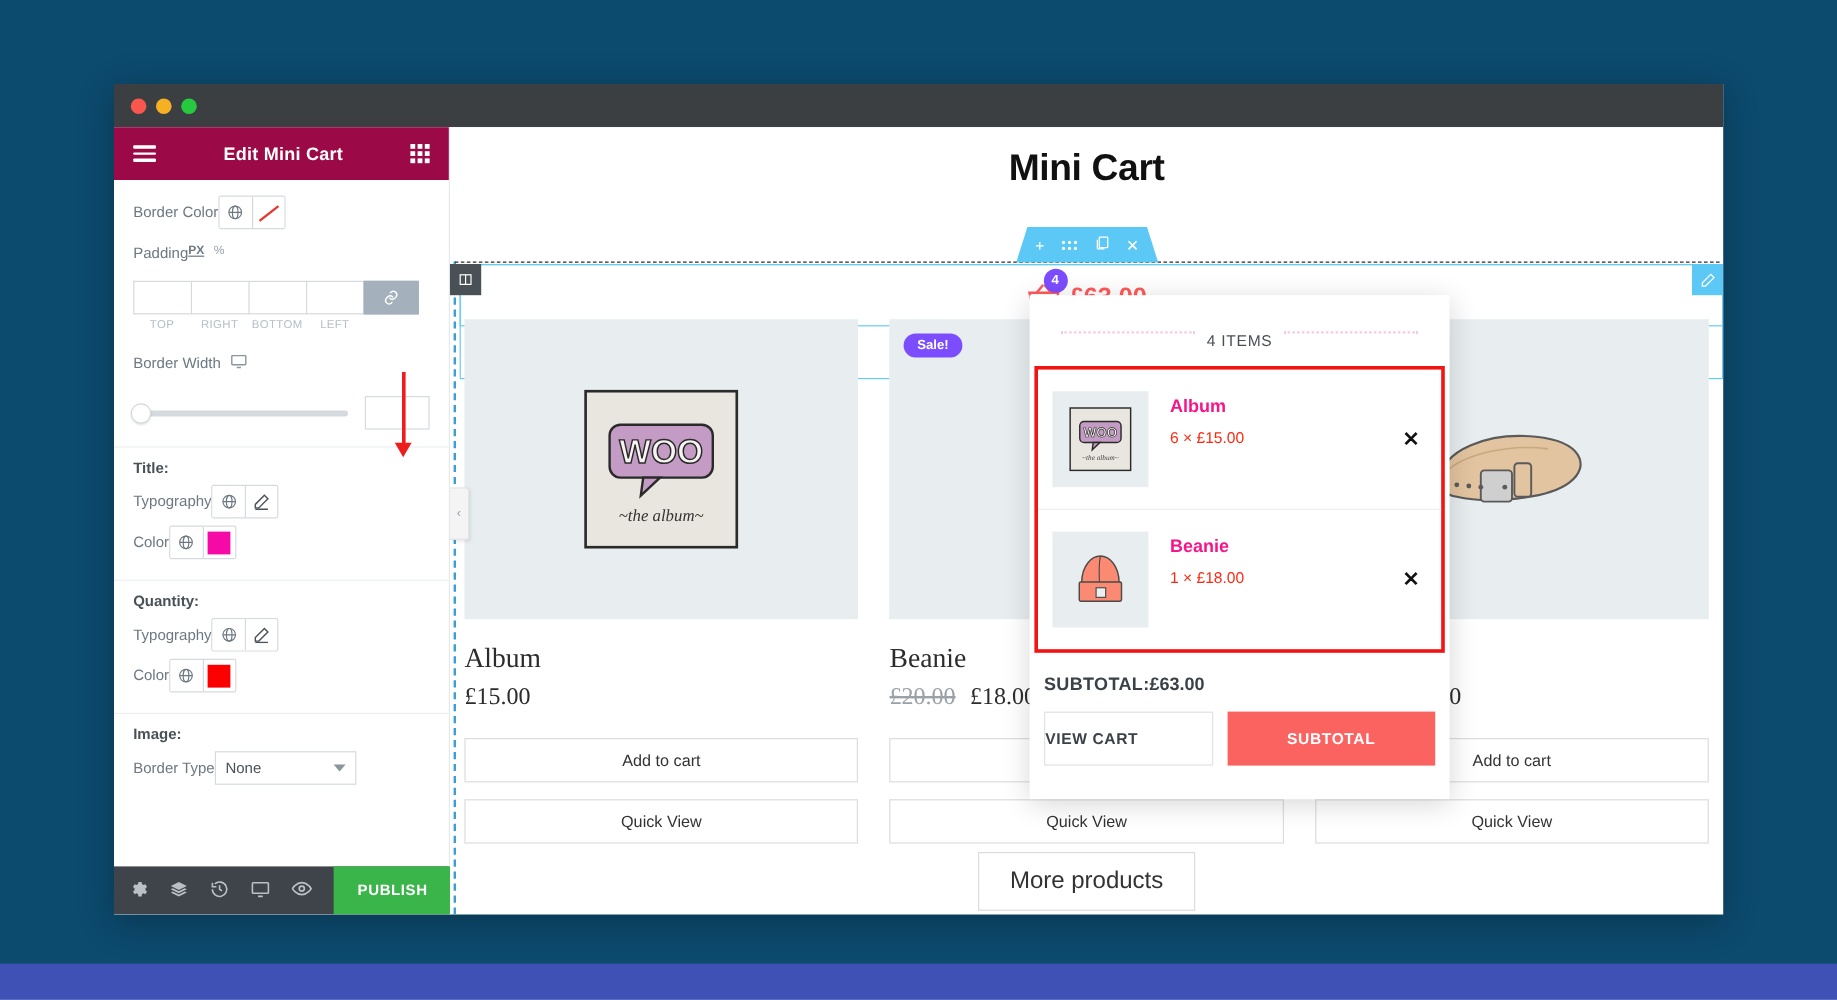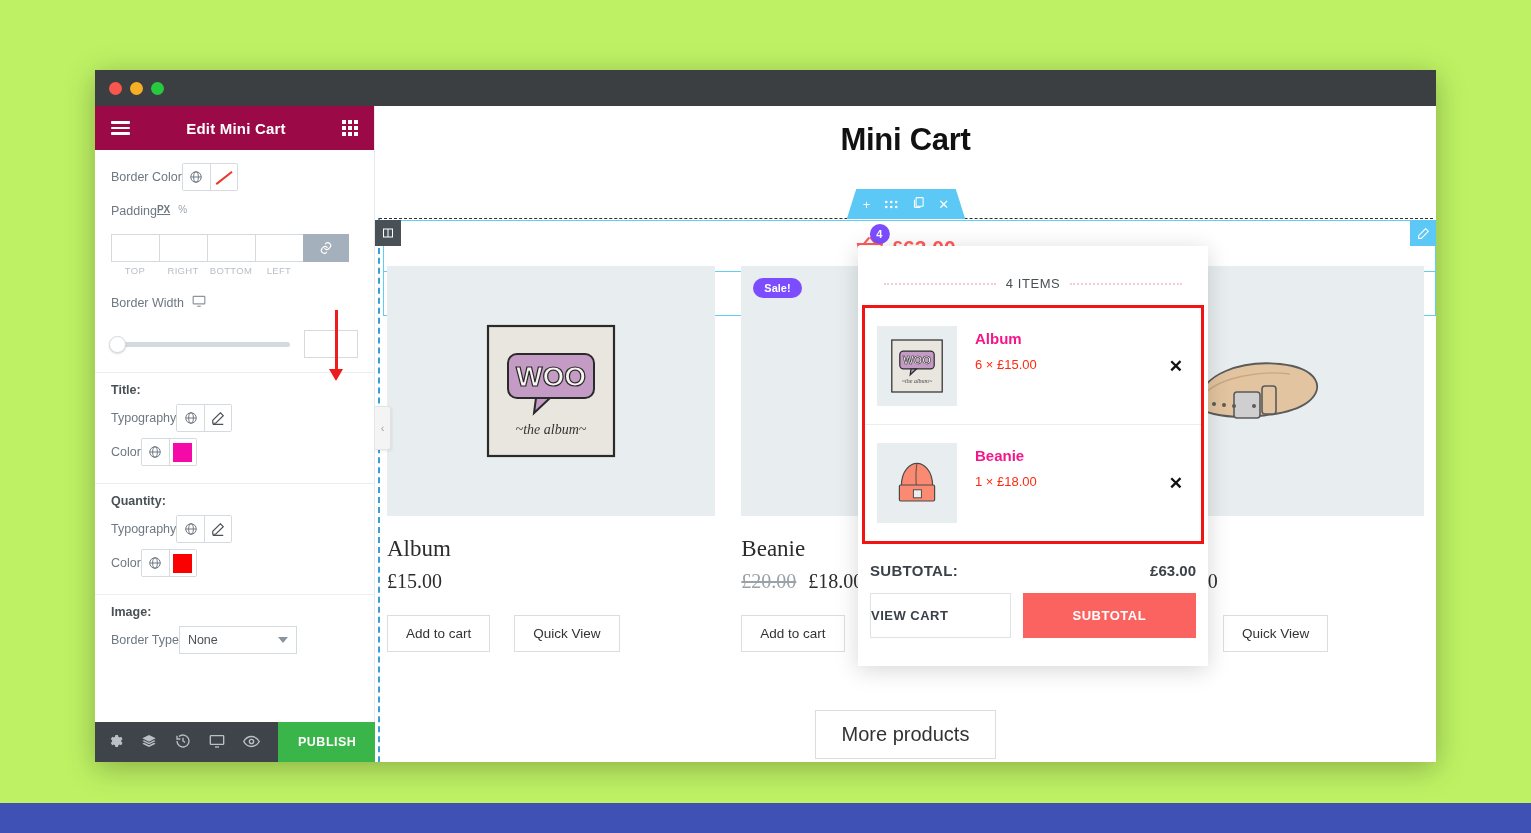--- a/index.html
+++ b/index.html
@@ -2,21 +2,21 @@
 <html><head>
 <meta charset="utf-8">
 <style>
   * { box-sizing: border-box; margin: 0; padding: 0; }
   html, body {
     width: 1531px; height: 833px;
     font-family: "Liberation Sans", sans-serif;
     background: #3f51b5;
     overflow: hidden;
   }
-  #page { position: relative; width: 1531px; height: 803px; background: #bef264; }
+  #page { position: relative; width: 1531px; height: 803px; background: #0c4a6e; }
 
   
   .window {
     position: absolute; left: 95px; top: 70px;
     width: 1341px; height: 692px;
     background: #fff;
     box-shadow: 0 6px 28px rgba(0,0,0,.28);
     overflow: hidden;
   }
   .titlebar {
@@ -169,55 +169,55 @@
           justify-content: center; position: relative; }
   .sale {
     position: absolute; left: 12px; top: 12px; background: #7c4dff; color: #fff;
     font-size: 11px; font-weight: bold; padding: 4px 11px; border-radius: 11px;
   }
   .pname { font-family: "Liberation Serif", serif; font-size: 23px; color: #2c2c2c;
            margin-top: 20px; }
   .pprice { font-family: "Liberation Serif", serif; font-size: 20px; color: #2c2c2c;
             margin-top: 8px; display: flex; gap: 12px; align-items: baseline; }
   .pprice .old { color: #9aa2a8; text-decoration: line-through; }
-  .pbtns { display: flex; gap: 24px; margin-top: 22px; }
+  .pbtns { display: flex; gap: 14px; margin-top: 22px; flex-direction: column; }
   .pbtn { border: 1px solid #ddd; background: #fff; padding: 10px 18px; font-size: 13.5px;
           color: #333; font-family: "Liberation Sans", sans-serif; white-space: nowrap; }
 
   .more-wrap { position: absolute; left: 0; right: 0; top: 604px; display: flex;
                justify-content: center; }
   .more-btn { border: 1px solid #ddd; background: #fff; padding: 12px 26px;
               font-size: 20px; color: #333; }
 
   .collapse-tab { position: absolute; left: 0; top: 300px; width: 16px; height: 44px;
                   background: #f4f4f4; border: 1px solid #e3e3e3; border-left: none;
                   border-radius: 0 3px 3px 0; display: flex; align-items: center;
                   justify-content: center; font-size: 11px; color: #9aa2a8;
                   box-shadow: 1px 1px 3px rgba(0,0,0,.08); }
 
   
   .minicart {
     position: absolute; left: 483px; top: 140px; width: 350px;
     background: #fff; box-shadow: 0 4px 22px rgba(0,0,0,.16); z-index: 40;
   }
-  .mc-head { display: flex; align-items: center; gap: 10px; padding: 30px 26px 14px; }
+  .mc-head { display: flex; gap: 10px; padding: 30px 26px 14px; }
   .mc-dash { flex: 1; height: 0; border-top: 2px dotted #f7c9dd; }
   .mc-count { font-size: 13px; color: #4a4f55; letter-spacing: .6px; }
   .mc-items { margin: 0 4px; border: 3px solid #f21313; }
   .mc-item { display: flex; align-items: flex-start; gap: 18px; padding: 18px 16px 18px 12px;
              position: relative; }
   .mc-item + .mc-item { border-top: 1px solid #ededed; }
   .mc-thumb { width: 80px; height: 80px; background: #e8eef0; flex: 0 0 80px;
               display: flex; align-items: center; justify-content: center; }
   .mc-info { flex: 1; padding-top: 4px; }
   .mc-name { font-size: 15px; color: #f5168a; font-weight: bold; }
   .mc-qty { font-size: 13px; color: #fc2a12; margin-top: 10px; }
   .mc-x { position: absolute; right: 18px; top: 50%; transform: translateY(-50%);
           font-size: 17px; color: #111; font-weight: bold; cursor: pointer; }
-  .mc-sub { display: flex; justify-content: space-between; align-items: baseline;
+  .mc-sub { display: flex; align-items: baseline;
             padding: 18px 12px 14px; font-size: 15px; color: #3b4148; }
   .mc-sub .lbl { font-weight: bold; letter-spacing: .3px; }
   .mc-sub .amt { font-weight: bold; }
   .mc-actions { display: flex; gap: 12px; padding: 0 12px 28px; }
   .mc-view { flex: 1; border: 1px solid #e2e2e2; background: #fff; color: #3b4148;
              font-size: 13px; font-weight: bold; letter-spacing: .5px; padding: 14px 0;
              text-align: left; }
   .mc-checkout { flex: 1.25; background: #fb6360; color: #fff; font-size: 13px;
                  font-weight: bold; letter-spacing: .5px; padding: 14px 0; text-align: center;
                  border: none; }

